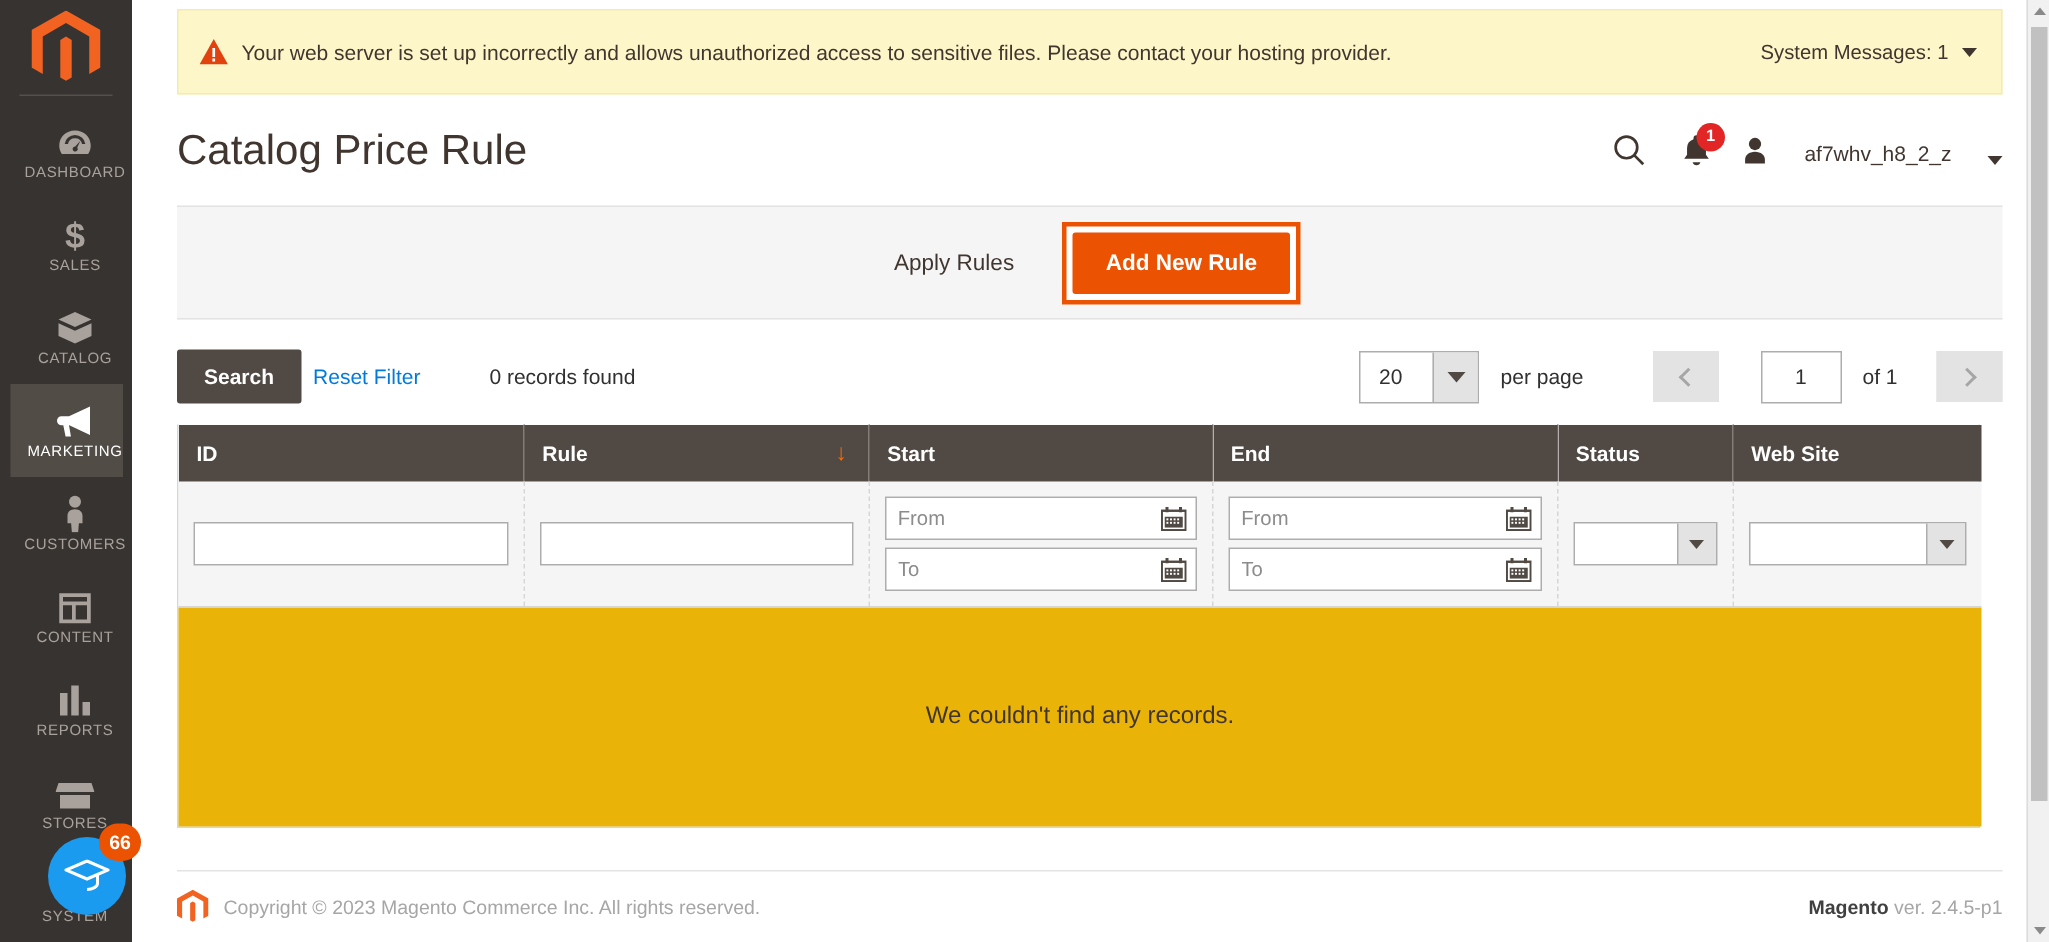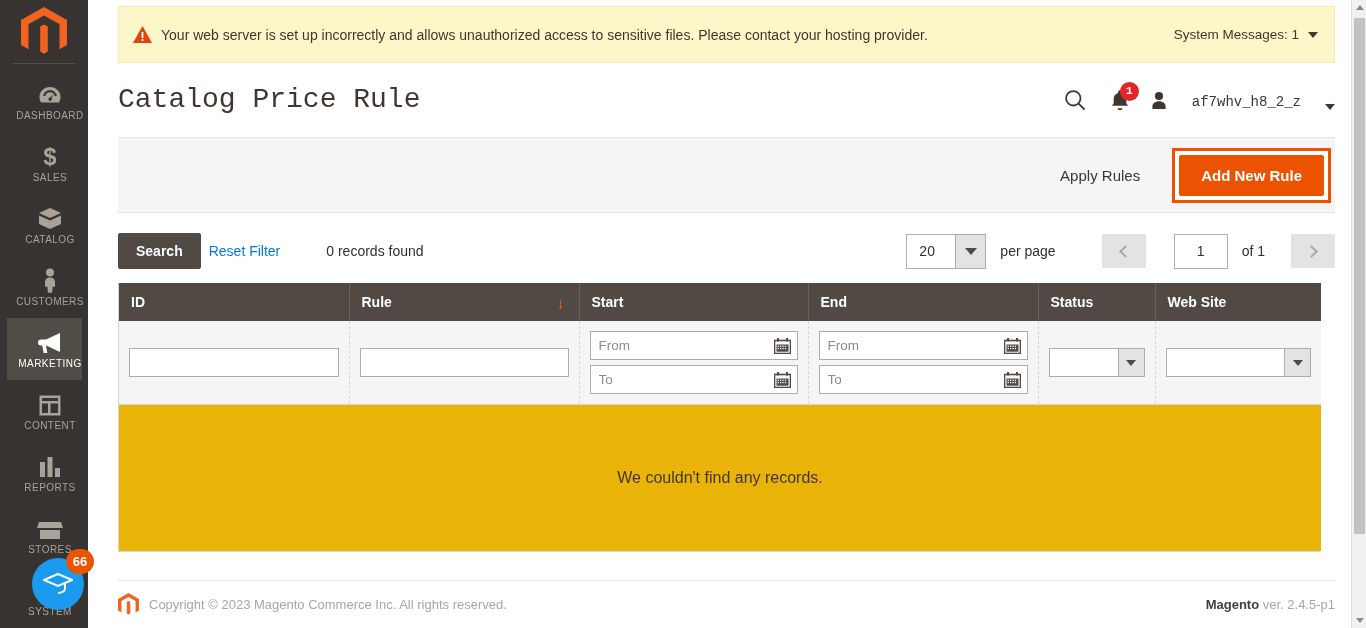--- a/index.html
+++ b/index.html
@@ -92,21 +92,21 @@
     width: 0; height: 0;
     border-left: 5px solid transparent; border-right: 5px solid transparent;
     border-top: 6px solid #41362f;
   }
 
   
   .page-head {
     position: relative;
     margin: 0 16px 0 30px;
     height: 74px;
-    display: flex; align-items: center; font-family: Liberation Mono, monospace;
+    display: flex; align-items: center;
   }
   .page-title {
     font-size: 28px; font-weight: 400; color: #41362f;
     line-height: 32px; flex: 1 1 auto;
   }
   .head-tools { display: flex; align-items: center; gap: 0; }
   .icon-btn { display:flex; align-items:center; justify-content:center; cursor:pointer; }
   .search-btn { width: 38px; height: 30px; }
   .notif-btn { width: 52px; height: 30px; position: relative; }
   .notif-badge {
@@ -119,21 +119,21 @@
   .user-name { font-size: 14px; color: #41362f; }
 
   
   .content { margin: 0 16px 0 30px; }
 
   
   .page-actions {
     background: #f5f5f5;
     border-top: 1px solid #e3e3e3; border-bottom: 1px solid #e3e3e3;
     height: 76px;
-    display: flex; align-items: center; justify-content: flex-end;
+    display: flex; align-items: center; justify-content: center;
     padding-right: 4px;
   }
   .btn-secondary-link {
     font-size: 15px; color: #41362f; background: none; border: 0;
     cursor: pointer; padding: 8px 14px; margin-right: 18px;
     font-family: inherit;
   }
   .primary-wrap {
     border: 3px solid #eb5202;
     padding: 4px; background: #ffffff;
@@ -318,37 +318,37 @@
 
     <div class="nav-item">
       <span class="nav-ico">
         <svg width="26" height="24" viewBox="0 0 26 24">
             <path d="M13 1L2 6l11 5 11-5-11-5zm-11 7.5V17l11 5v-8.5L2 8.5zm22 0l-11 5V22l11-5V8.5z"></path>
           </svg>
       </span>
       <span class="nav-label">CATALOG</span>
     </div>
 
+    <div class="nav-item active">
+      <span class="nav-ico">
+        <svg width="28" height="24" viewBox="0 0 28 24">
+            <path d="M24 2L10 8.5H5a3 3 0 000 6h1.2l1.5 7.5h3.6l-1.3-7.5h.2L24 21V2z"></path>
+          </svg>
+      </span>
+      <span class="nav-label">MARKETING</span>
+    </div>
+
     <div class="nav-item">
       <span class="nav-ico">
         <svg width="16" height="25" viewBox="0 0 16 25">
             <circle cx="8" cy="4.5" r="4"></circle>
             <path d="M8 9.5c-3.2 0-5 1.9-5 4.3v5h2.4l.5 6h4.2l.5-6H13v-5c0-2.4-1.8-4.3-5-4.3z"></path>
           </svg>
       </span>
       <span class="nav-label">CUSTOMERS</span>
-    </div>
-
-    <div class="nav-item active">
-      <span class="nav-ico">
-        <svg width="28" height="24" viewBox="0 0 28 24">
-            <path d="M24 2L10 8.5H5a3 3 0 000 6h1.2l1.5 7.5h3.6l-1.3-7.5h.2L24 21V2z"></path>
-          </svg>
-      </span>
-      <span class="nav-label">MARKETING</span>
     </div>
 
     <div class="nav-item">
       <span class="nav-ico">
         <svg width="24" height="23" viewBox="0 0 24 23">
             <path d="M1.5 1.5h21v20h-21v-20zm2.5 2.5v3h16v-3H4zm0 5.5v9.5h6V9.5H4zm8.5 0v9.5h7.5V9.5h-7.5z"></path>
           </svg>
       </span>
       <span class="nav-label">CONTENT</span>
     </div>

